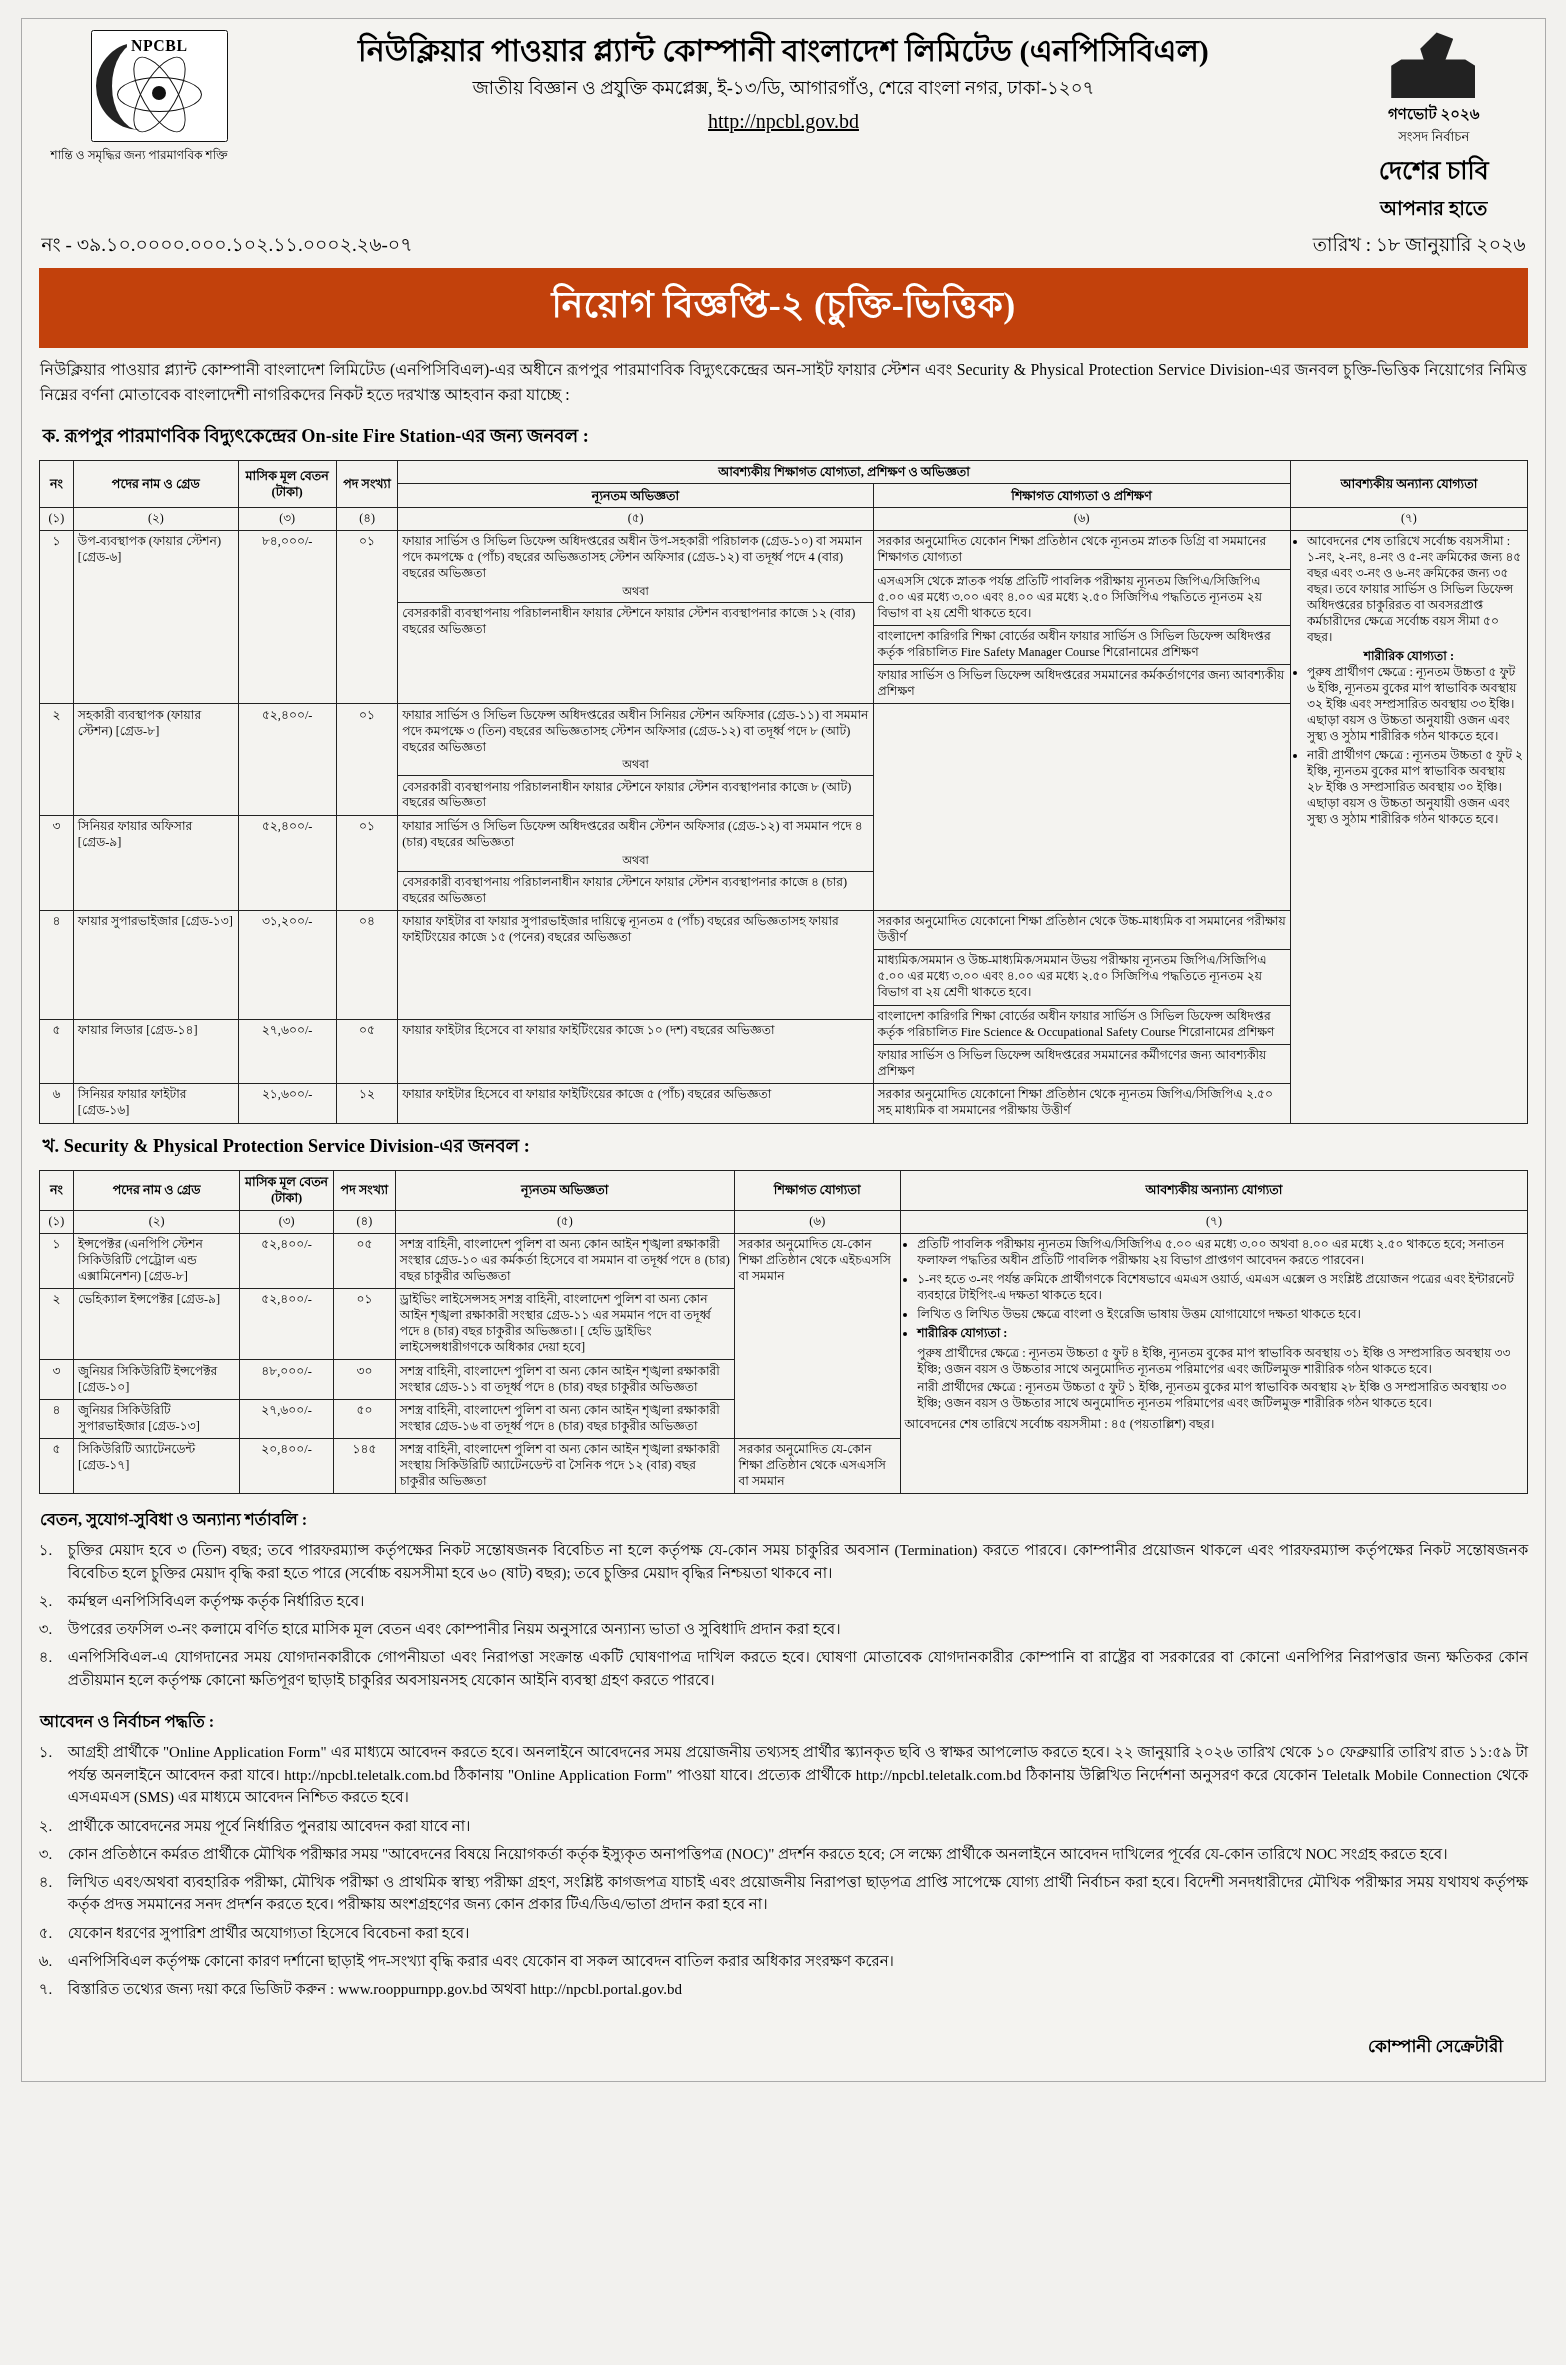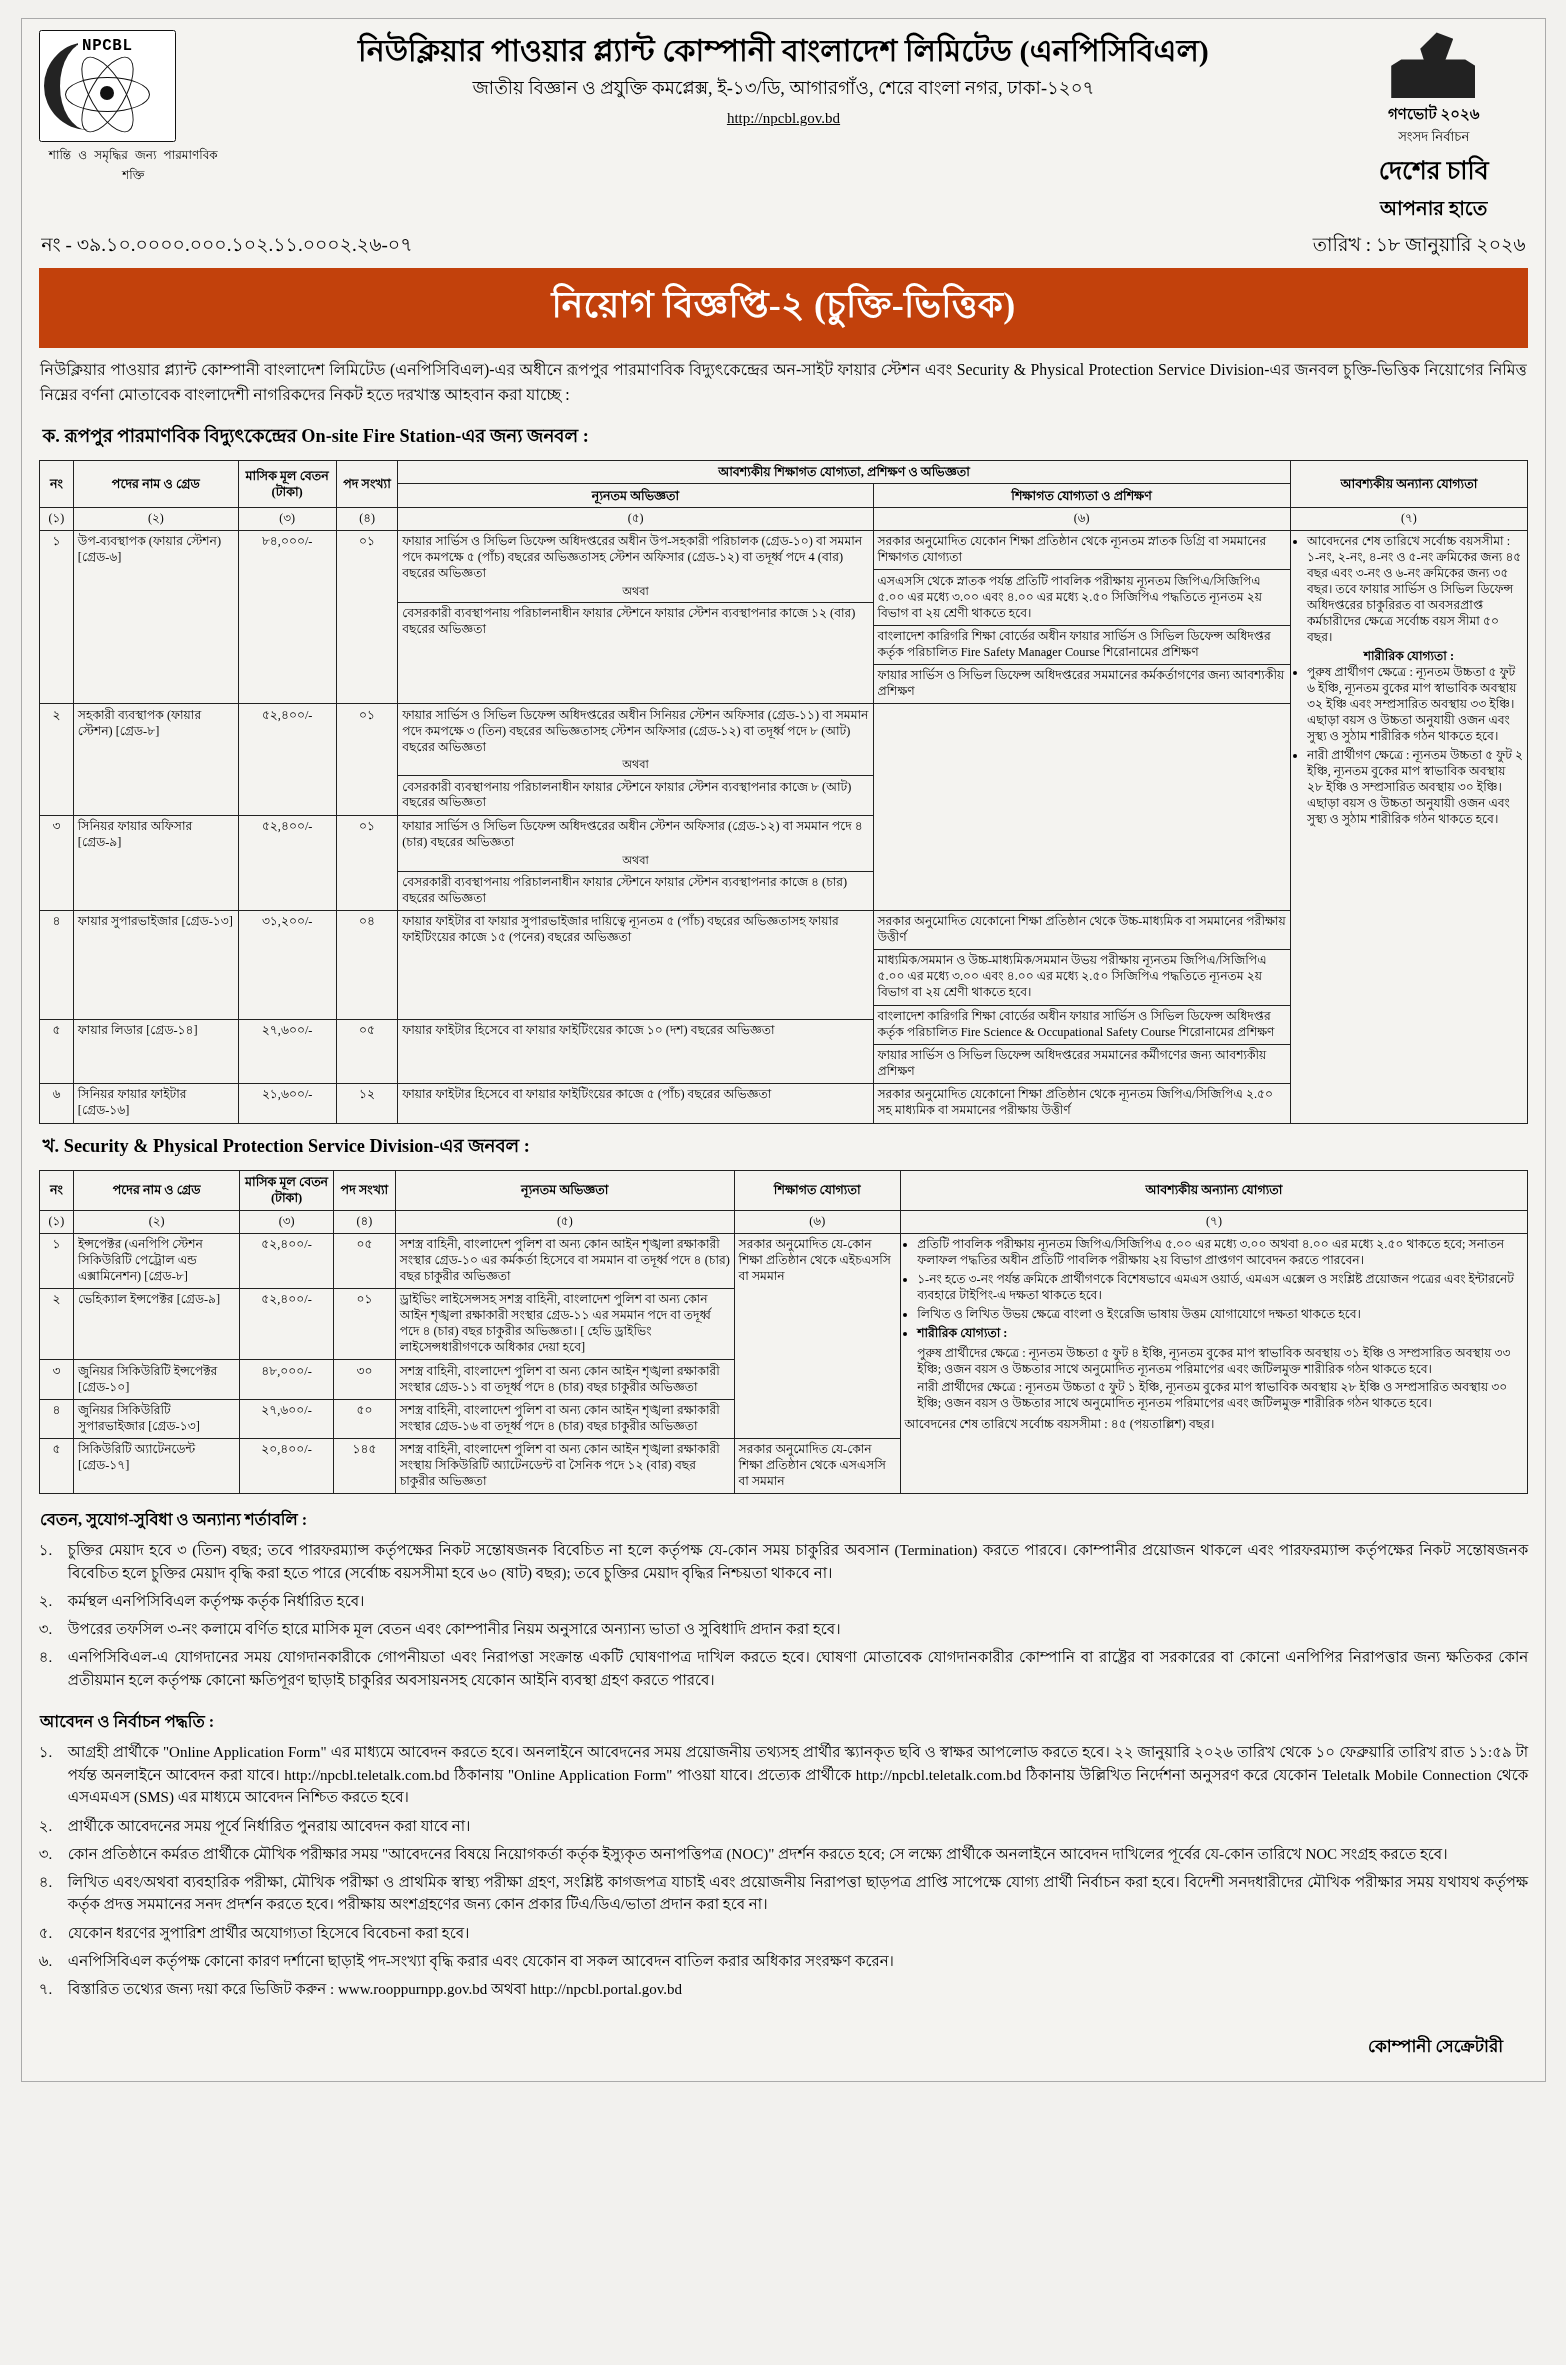--- a/index.html
+++ b/index.html
@@ -4,21 +4,21 @@
 <style>
   html,body{margin:0;padding:0;background:#e9e9e7;}
   body{font-family:"Liberation Serif", serif;}
   .page{
     width:1567px;min-height:2366px;background:#f2f1ee;position:relative;
     box-sizing:border-box;padding:17.6px 21.4px 12.6px 21.4px;
   }
   .sheet{border:0.6px solid #aaa;background:#f4f3f0;padding:0 16.4px 16.4px 16.4px;}
   
   .header{display:flex;align-items:flex-start;padding:11.3px 0 2.5px 0;}
-  .logo-box{width:189px;display:flex;flex-direction:column;align-items:flex-start;font-family:Liberation Mono, monospace;}
+  .logo-box{width:189px;display:flex;flex-direction:column;align-items:flex-end;}
   .logo-circle{
     width:135px;height:110px;border:1.9px solid #111;border-radius:2.5px;
     position:relative;background:#fff;display:flex;align-items:center;justify-content:center;
   }
   .logo-circle .npcbl-tag{
     position:absolute;top:6.3px;left:50%;transform:translateX(-50%);
     font-weight:bold;font-size:15.8px;letter-spacing:0.6px;background:#fff;padding:0 3.8px;
   }
   .atom{position:relative;width:95px;height:69px;margin-top:14px;}
   .atom .ring{
@@ -34,21 +34,21 @@
   }
   .logo-swoosh{
     position:absolute;left:3.8px;top:11.3px;width:69px;height:88px;
     border-left:16.4px solid #111;border-top-left-radius:44px;border-bottom-left-radius:44px;
     opacity:.92;
   }
   .logo-caption{font-size:12px;margin-top:3.8px;text-align:center;}
   .title-box{flex:1;text-align:center;padding-top:3.8px;}
   .org-name{font-size:30px;font-weight:bold;letter-spacing:0.1px;line-height:1.15;}
   .org-addr{font-size:18.3px;margin-top:6.3px;}
-  .org-url{font-size:15px;margin-top:5px;text-decoration:underline;}
+  .org-url{font-size:20px;margin-top:5px;text-decoration:underline;}
   .vote-box{width:189px;text-align:center;padding-top:2.5px;}
   .ballot{
     width:95px;height:66px;margin:0 auto;position:relative;
   }
   .ballot .box{
     position:absolute;bottom:0;left:5px;width:84px;height:39px;background:#222;
     clip-path:polygon(0 6.3px,10px 0,74px 0,84px 6.3px,84px 39px,0 39px);
   }
   .ballot .slot{position:absolute;top:21.4px;left:20px;width:54px;height:5px;background:#f4f3f0;}
   .ballot .hand{

